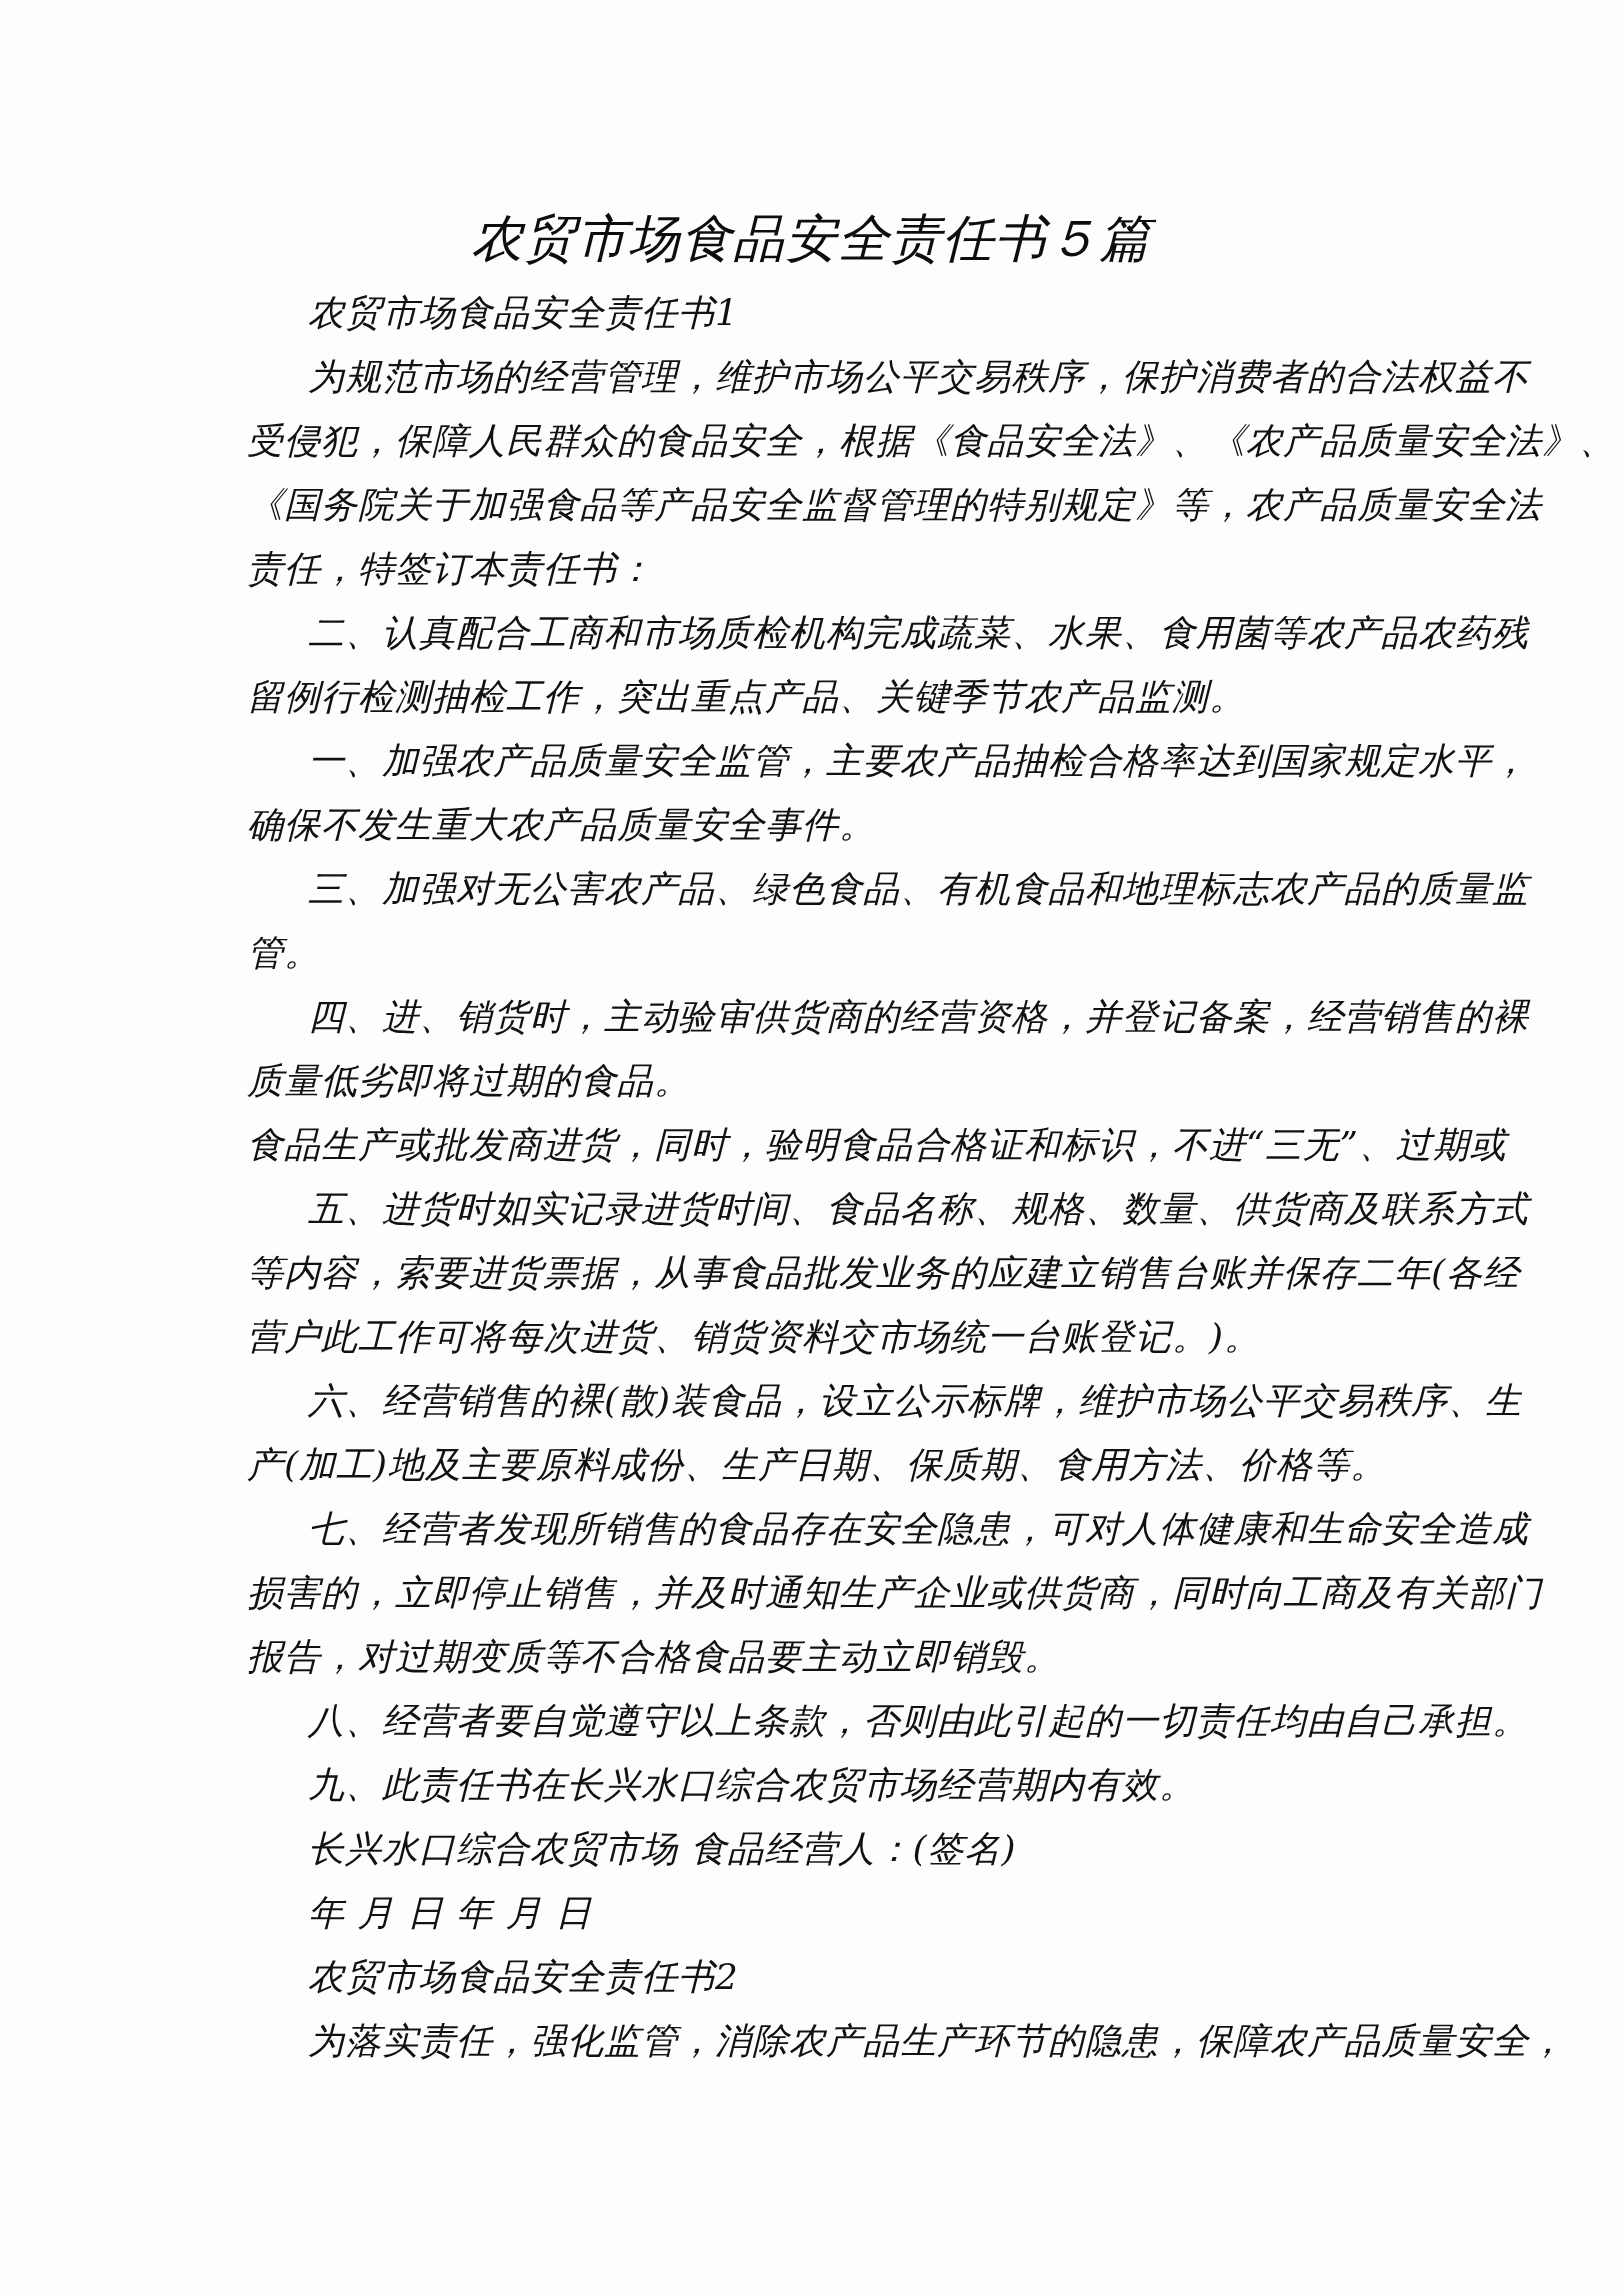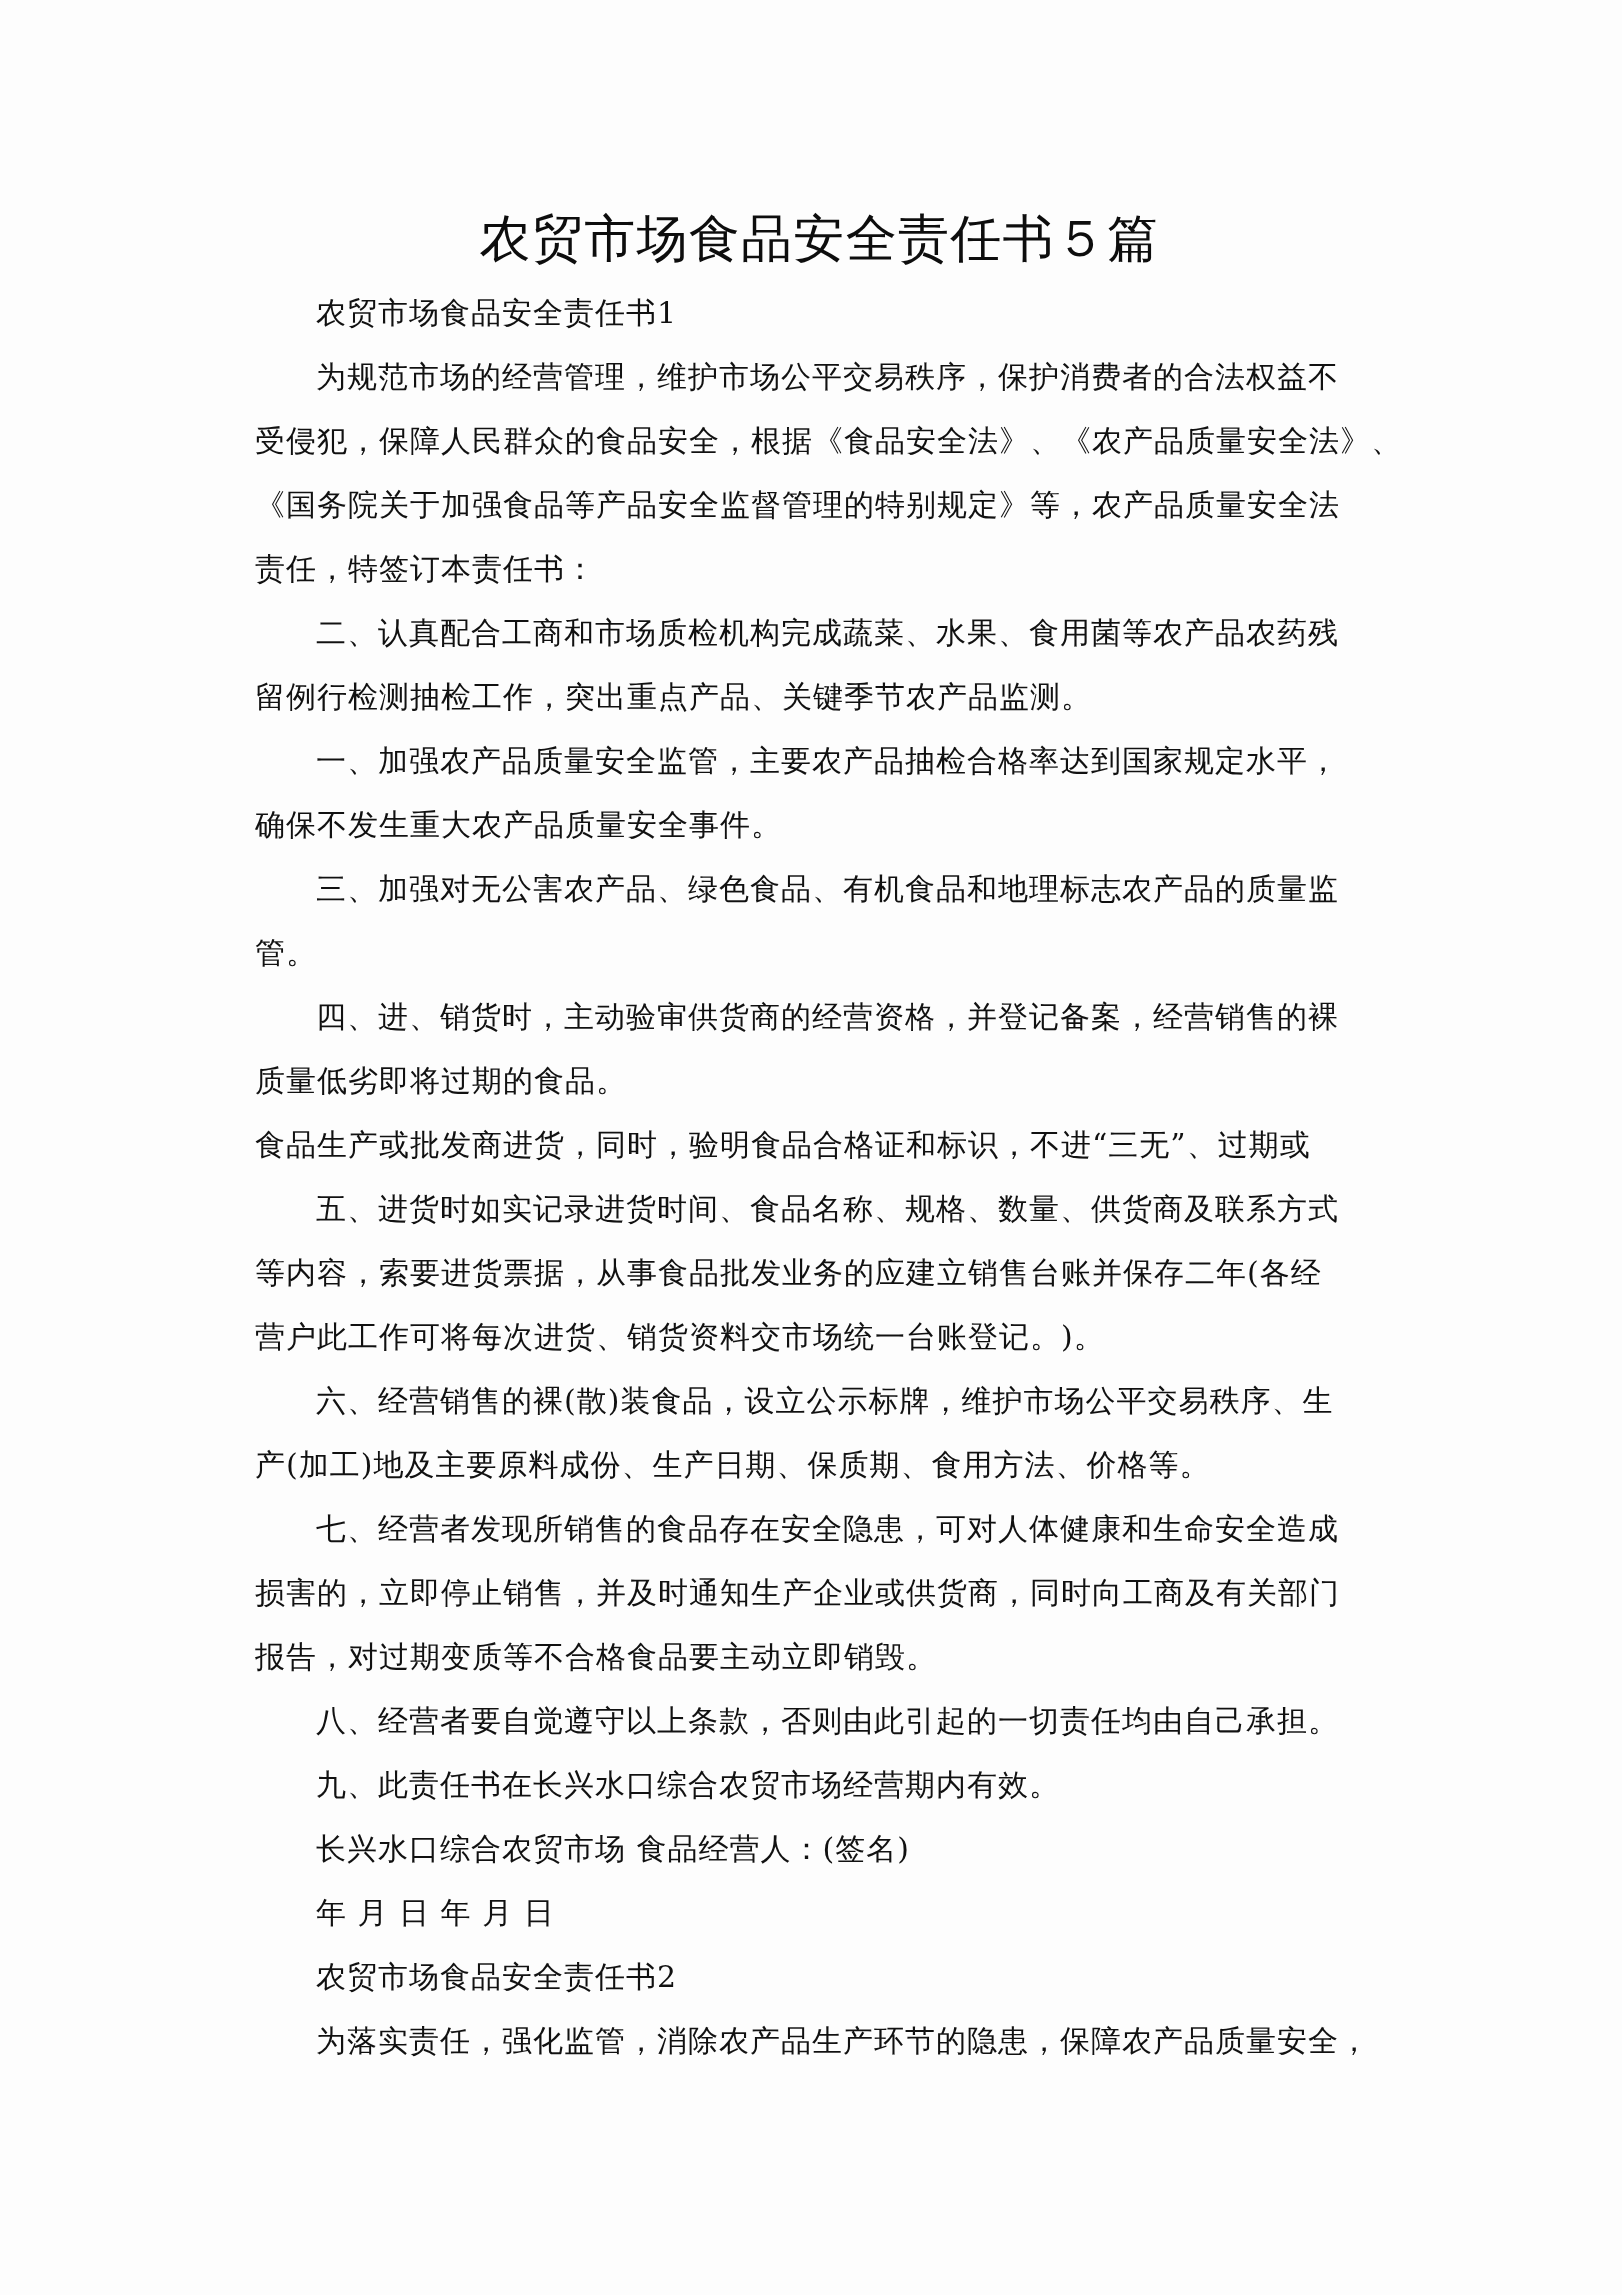--- a/index.html
+++ b/index.html
@@ -10,24 +10,25 @@
   body {
     width: 1623px;
     height: 2295px;
     position: relative;
     overflow: hidden;
     font-family: "DejaVu Serif", "Liberation Serif", serif;
     color: #111111;
   }
   .page {
     position: absolute;
-    left: 8px; top: 0;
+    left: 0; top: 0;
     width: 1604px;
     height: 2295px;
     background: #fdfdfd;
+    font-style: italic;
   }
   .title {
     position: absolute;
     left: 0;
     width: 1623px;
     top: 196px;
     height: 85px;
     line-height: 85px;
     text-align: center;
     font-size: 51px;
@@ -37,21 +38,21 @@
   }
   .body {
     position: absolute;
     left: 247px;
     top: 281px;
     width: 1152px;
   }
   .line {
     height: 64px;
     line-height: 64px;
-    font-size: 30px;
+    font-size: 36px;
     white-space: nowrap;
     letter-spacing: 1px;
   }
   .line.indent {
     padding-left: 61px;
   }
 </style>
 </head>
 <body>
 

